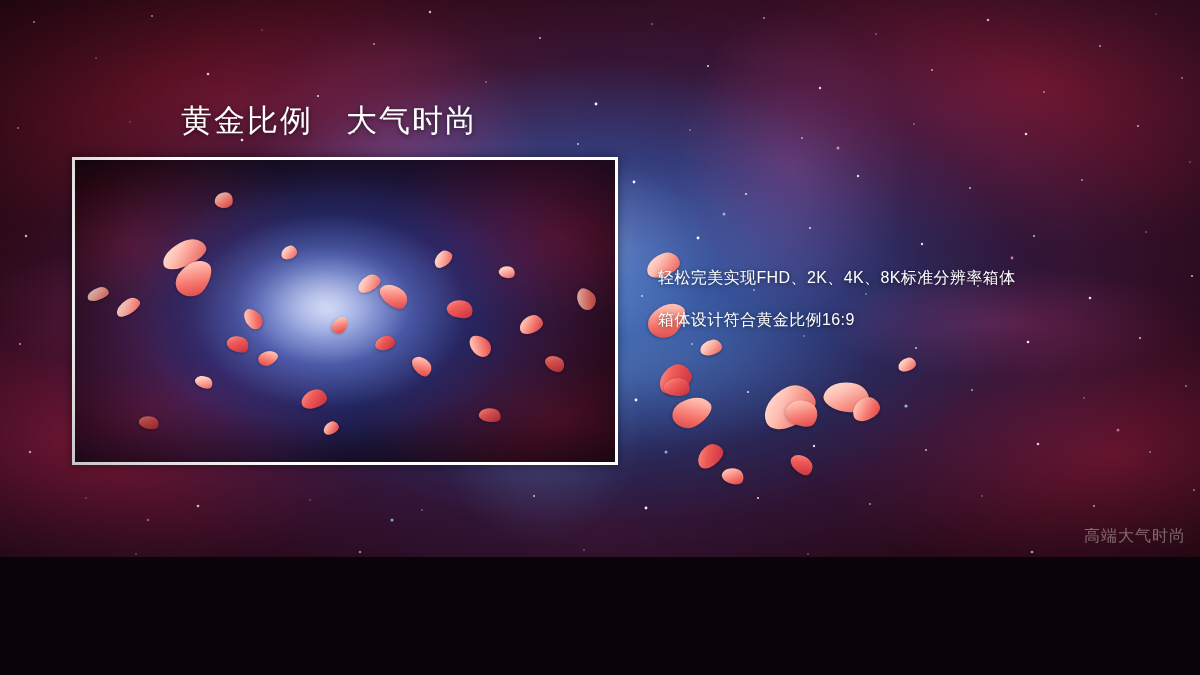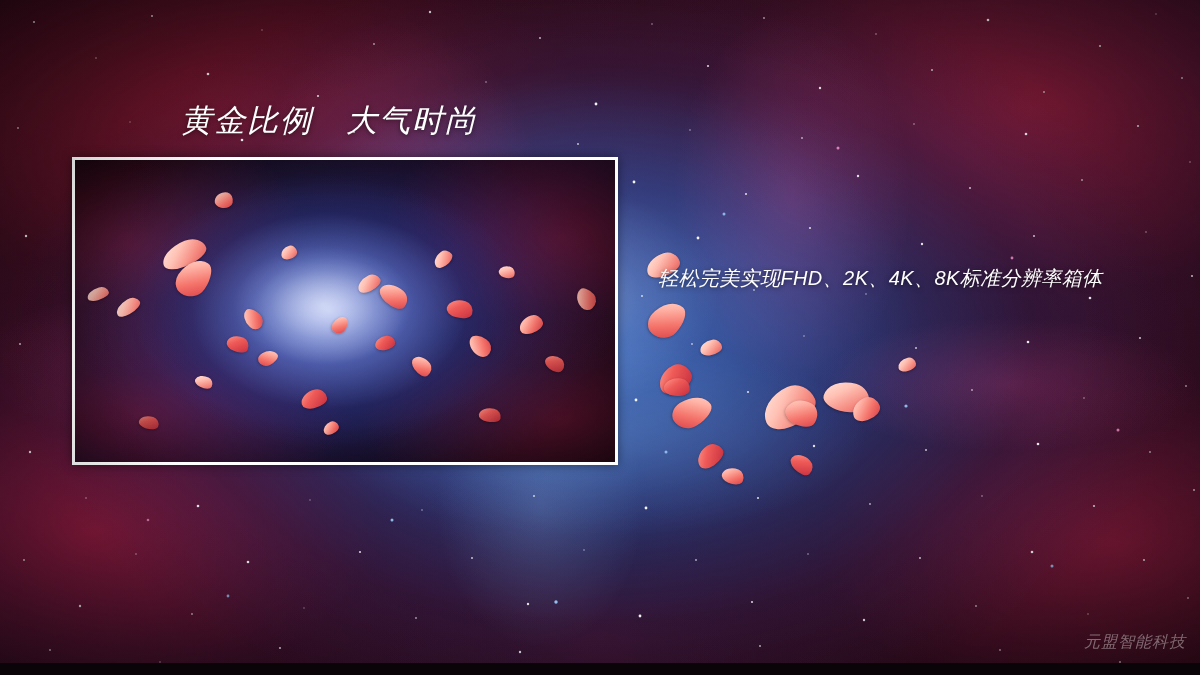--- a/index.html
+++ b/index.html
@@ -7,24 +7,23 @@
   html, body {
     width:1200px; height:675px;
     overflow:hidden;
     background:#0a0408;
     font-family:"Liberation Sans","DejaVu Sans",sans-serif;
   }
 
   .slide {
     position:relative;
     width:1200px;
-    height:663px;
+    height:557px;
     overflow:hidden;
     background:#4c1d95;
-    font-style:italic;
   }
 
   
   .bg-base {
     position:absolute; inset:0;
     background:
       radial-gradient(ellipse 60% 70% at 50% 52%, rgba(60,105,185,0.95) 0%, rgba(40,70,145,0.62) 34%, rgba(26,34,86,0.30) 60%, rgba(12,8,26,0) 82%),
       radial-gradient(ellipse 38% 48% at 48% 48%, rgba(150,160,230,0.55) 0%, rgba(90,105,190,0.28) 45%, rgba(20,20,60,0) 75%),
       radial-gradient(ellipse 70% 60% at 20% 18%, rgba(150,26,52,0.80) 0%, rgba(96,16,40,0.45) 42%, rgba(20,6,14,0) 76%),
       radial-gradient(ellipse 62% 66% at 86% 16%, rgba(158,30,58,0.78) 0%, rgba(92,18,44,0.42) 44%, rgba(18,6,14,0) 78%),
@@ -123,21 +122,21 @@
     white-space:pre;
     text-shadow:0 1px 5px rgba(0,0,0,0.55);
   }
 
   .body-block {
     position:absolute;
     left:658px; top:257px;
     width:500px;
   }
   .body-line {
-    font-size:20px;
+    font-size:16px;
     line-height:42px;
     color:#ffffff;
     letter-spacing:0.4px;
     white-space:nowrap;
     text-shadow:0 1px 5px rgba(0,0,0,0.55);
   }
 
   .watermark {
     position:absolute;
     right:14px; bottom:10px;
@@ -378,17 +377,18 @@
   <div class="petal" style="left:852px; top:398px; width:28px; height:22px; transform:rotate(-20deg);"></div>
   <div class="petal deep" style="left:790px; top:456px; width:24px; height:17px; transform:rotate(46deg);"></div>
   <div class="petal soft" style="left:898px; top:358px; width:18px; height:13px; transform:rotate(-12deg);"></div>
 
   <div class="vignette"></div>
 
   <div class="slide-title">黄金比例　大气时尚</div>
 
   <div class="body-block">
     <div class="body-line">轻松完美实现FHD、2K、4K、8K标准分辨率箱体</div>
+    <div class="body-line">箱体设计符合黄金比例16:9</div>
   </div>
 
-  <div class="watermark">元盟智能科技</div>
+  <div class="watermark">高端大气时尚</div>
 
 </div>
 
 </body></html>

